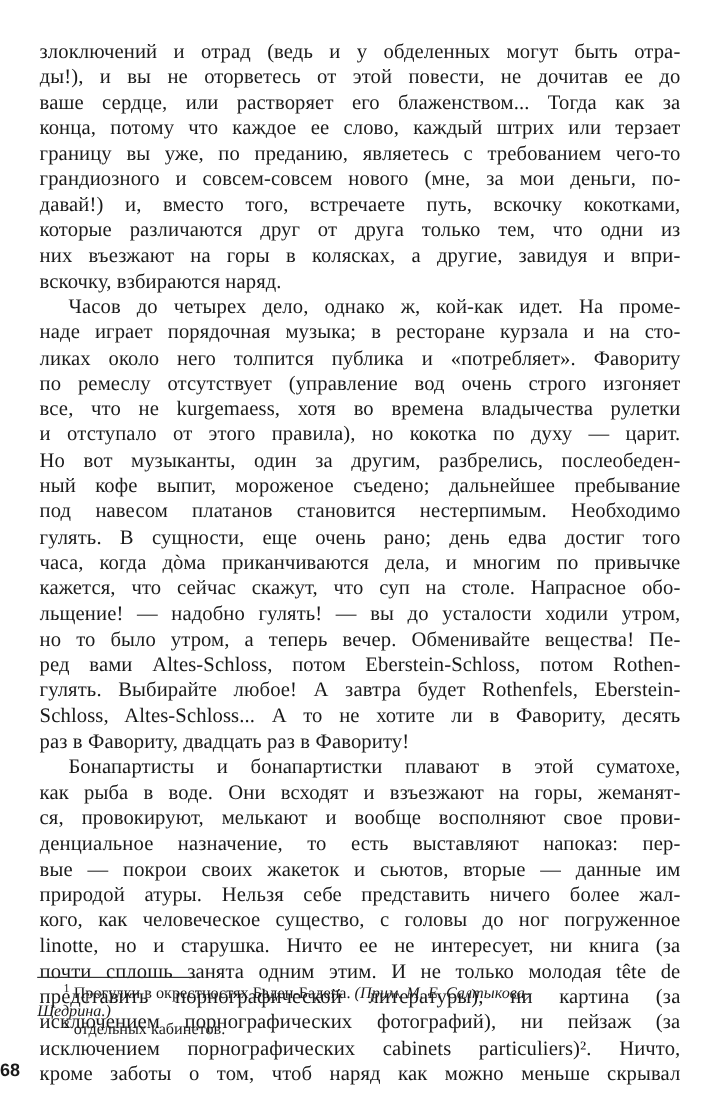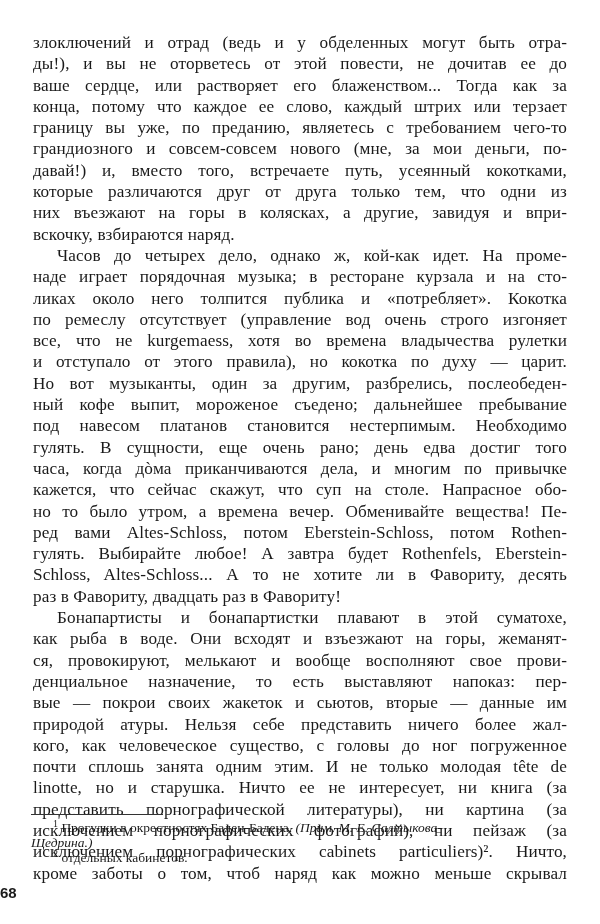--- a/index.html
+++ b/index.html
@@ -23,50 +23,51 @@
 </head>
 <body>
 
 <div class="page" id="body">
     <div class="line">злоключений и отрад (ведь и у обделенных могут быть отра-</div>
     <div class="line">ды!), и вы не оторветесь от этой повести, не дочитав ее до</div>
     <div class="line">ваше сердце, или растворяет его блаженством... Тогда как за</div>
     <div class="line">конца, потому что каждое ее слово, каждый штрих или терзает</div>
     <div class="line">границу вы уже, по преданию, являетесь с требованием чего-то</div>
     <div class="line">грандиозного и совсем-совсем нового (мне, за мои деньги, по-</div>
-    <div class="line">давай!) и, вместо того, встречаете путь, усеянный кокотками,</div>
+    <div class="line">давай!) и, вместо того, встречаете путь, вскочку кокотками,</div>
     <div class="line">которые различаются друг от друга только тем, что одни из</div>
     <div class="line">них въезжают на горы в колясках, а другие, завидуя и впри-</div>
     <div class="line last">вскочку, взбираются наряд.</div>
     <div class="line indent">Часов до четырех дело, однако ж, кой-как идет. На проме-</div>
     <div class="line">наде играет порядочная музыка; в ресторане курзала и на сто-</div>
-    <div class="line">ликах около него толпится публика и «потребляет». Кокотка</div>
+    <div class="line">ликах около него толпится публика и «потребляет». Фавориту</div>
     <div class="line">по ремеслу отсутствует (управление вод очень строго изгоняет</div>
     <div class="line">все, что не kurgemaess, хотя во времена владычества рулетки</div>
     <div class="line">и отступало от этого правила), но кокотка по духу — царит.</div>
     <div class="line">Но вот музыканты, один за другим, разбрелись, послеобеден-</div>
     <div class="line">ный кофе выпит, мороженое съедено; дальнейшее пребывание</div>
     <div class="line">под навесом платанов становится нестерпимым. Необходимо</div>
     <div class="line">гулять. В сущности, еще очень рано; день едва достиг того</div>
     <div class="line">часа, когда дòма приканчиваются дела, и многим по привычке</div>
     <div class="line">кажется, что сейчас скажут, что суп на столе. Напрасное обо-</div>
-    <div class="line">но то было утром, а времена вечер. Обменивайте вещества! Пе-</div>
+    <div class="line">льщение! — надобно гулять! — вы до усталости ходили утром,</div>
+    <div class="line">но то было утром, а теперь вечер. Обменивайте вещества! Пе-</div>
     <div class="line">ред вами Altes-Schloss, потом Eberstein-Schloss, потом Rothen-</div>
     <div class="line">гулять. Выбирайте любое! А завтра будет Rothenfels, Eberstein-</div>
     <div class="line">Schloss, Altes-Schloss... А то не хотите ли в Фавориту, десять</div>
     <div class="line last">раз в Фавориту, двадцать раз в Фавориту!</div>
     <div class="line indent">Бонапартисты и бонапартистки плавают в этой суматохе,</div>
     <div class="line">как рыба в воде. Они всходят и взъезжают на горы, жеманят-</div>
     <div class="line">ся, провокируют, мелькают и вообще восполняют свое прови-</div>
     <div class="line">денциальное назначение, то есть выставляют напоказ: пер-</div>
     <div class="line">вые — покрои своих жакеток и сьютов, вторые — данные им</div>
     <div class="line">природой атуры. Нельзя себе представить ничего более жал-</div>
     <div class="line">кого, как человеческое существо, с головы до ног погруженное</div>
+    <div class="line">linotte, но и старушка. Ничто ее не интересует, ни книга (за</div>
     <div class="line">почти сплошь занята одним этим. И не только молодая tête de</div>
-    <div class="line">linotte, но и старушка. Ничто ее не интересует, ни книга (за</div>
     <div class="line">представить порнографической литературы), ни картина (за</div>
     <div class="line">исключением порнографических фотографий), ни пейзаж (за</div>
     <div class="line">исключением порнографических cabinets particuliers)². Ничто,</div>
     <div class="line">кроме заботы о том, чтоб наряд как можно меньше скрывал</div>
   </div>
 
 <div class="rule"></div>
 
 <div class="footnotes">
   <div class="fn indent">

